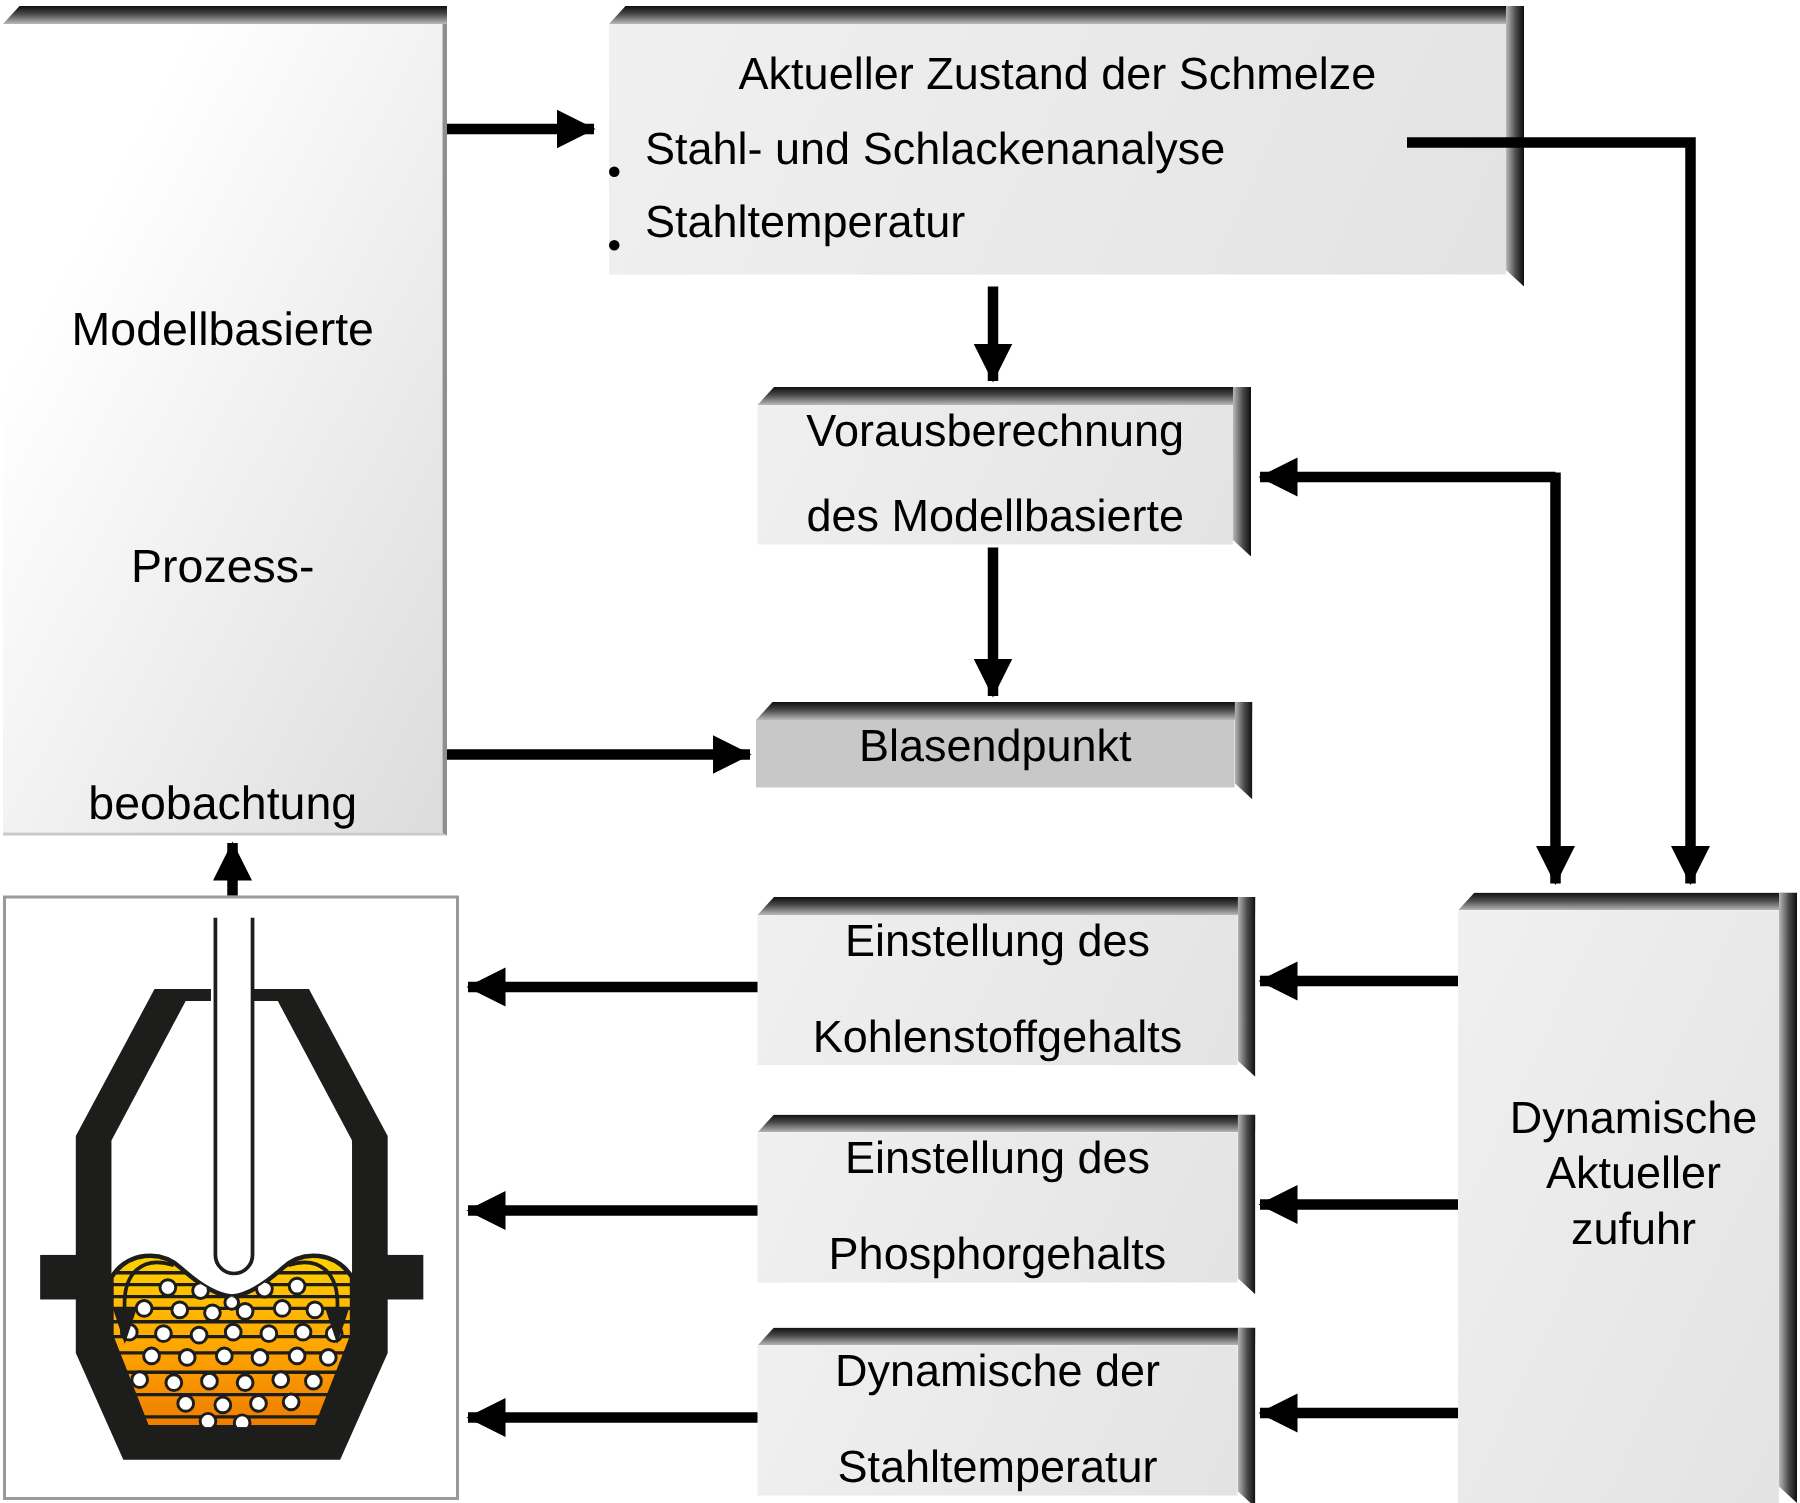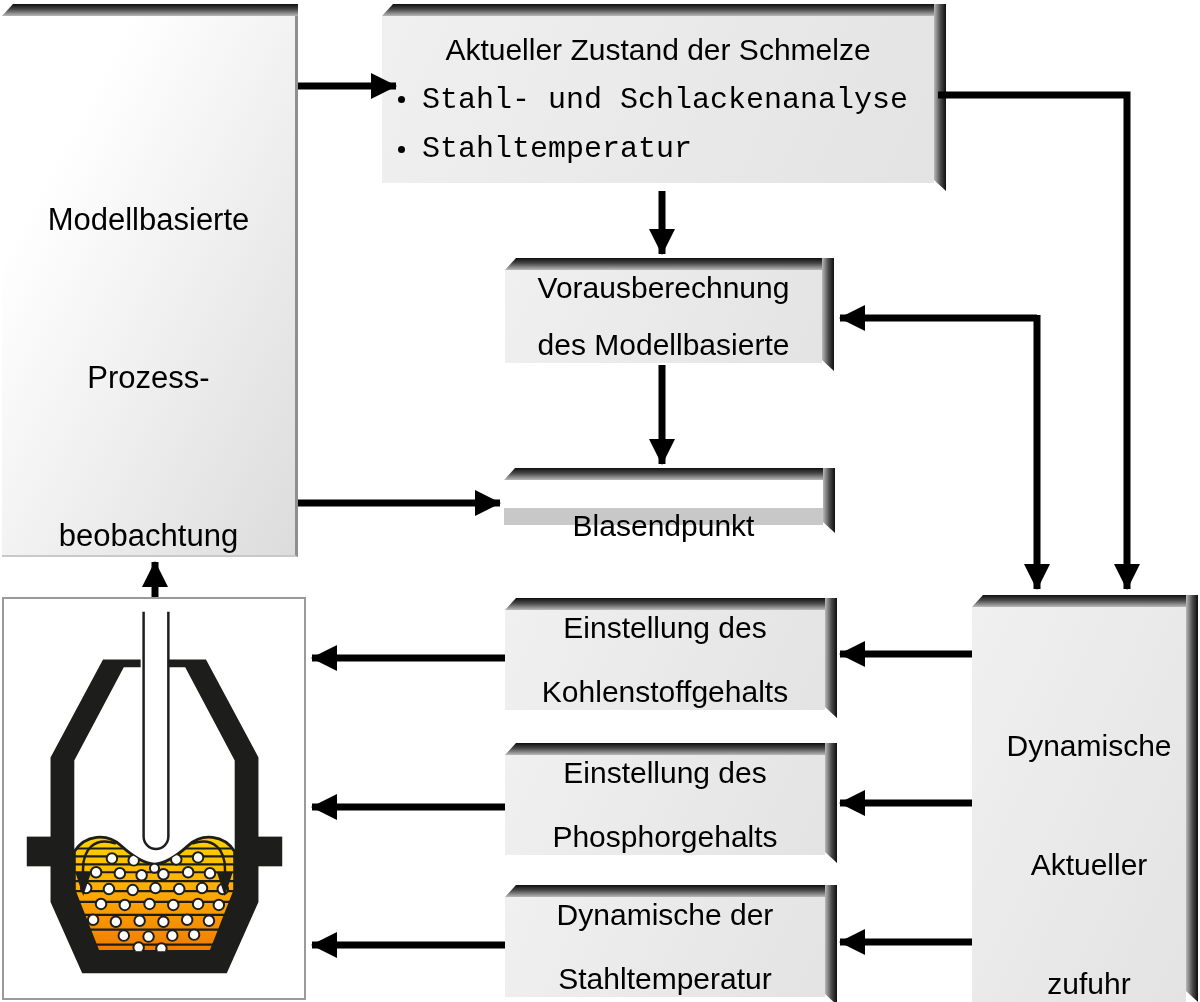--- a/index.html
+++ b/index.html
@@ -20,52 +20,52 @@
     position:absolute;top:0;right:0;width:12px;height:100%;
     background:linear-gradient(90deg,#b9b9b9 0%,#4a4a4a 55%,#0e0e0e 100%);
     clip-path:polygon(0 0,100% 0,100% 100%,0 calc(100% - 11px));
   }
   .face{
     position:absolute;left:0;top:12px;right:12px;bottom:8px;
     background:linear-gradient(115deg,#f0f0f0,#e3e3e3);
     display:flex;flex-direction:column;align-items:center;justify-content:space-between;
     font-size:30px;line-height:36px;text-align:center;white-space:nowrap;
   }
-  .face.dark{background:var(--box-face-endpoint,#c8c8c8);margin-top:28px;}
+  .face.dark{background:var(--box-face-endpoint,#c8c8c8);}
   .face.obs{
     right:0;bottom:0;justify-content:space-between;padding-top:185px;
     font-size:31px;line-height:38px;
     background:linear-gradient(118deg,#ffffff 22%,#dcdcdc 100%);
     border-right:3px solid #8f8f8f;border-bottom:2px solid #c9c9c9;
   }
-  .face.ctrl{bottom:0;justify-content:space-between;padding-top:120px;line-height:37px;padding-left:20px;}
+  .face.ctrl{bottom:0;justify-content:flex-start;padding-top:120px;line-height:37px;padding-left:20px;}
   .face.state{justify-content:space-evenly;align-items:stretch;padding:2px 0;}
   .state-title{text-align:center;}
-  .bullet-row{display:flex;align-items:center;text-align:left;padding-left:16px;gap:17px;font-family:Liberation Mono, monospace;}
+  .bullet-row{display:flex;align-items:flex-end;text-align:left;padding-left:0;gap:17px;}
   .dot{width:7px;height:7px;border-radius:50%;background:#000;flex:0 0 auto;}
   
   .imgbox{
     position:absolute;left:2px;top:597px;width:304px;height:403px;
     box-sizing:border-box;border:2px solid #9a9a9a;background:#fff;
   }
   .overlay{position:absolute;left:0;top:0;z-index:5;pointer-events:none;}
 </style>
 </head>
 <body>
 
 <div class="b3" style="left:2px;top:4px;width:296px;height:553px">
   <div class="bt"></div>
   <div class="face obs">
     <div>Modellbasierte</div>
     <div>Prozess-</div>
     <div>beobachtung</div>
   </div>
 </div>
 
-<div class="b3" style="left:382px;top:4px;width:564px;height:187px">
+<div class="b3" style="left:406px;top:4px;width:610px;height:187px">
   <div class="bt"></div>
   <div class="br"></div>
   <div class="face state">
     <div class="state-title">Aktueller Zustand der Schmelze</div>
     <div class="bullet-row">
       <span class="dot"></span>
       <span>Stahl- und Schlackenanalyse</span>
     </div>
     <div class="bullet-row">
       <span class="dot"></span>

